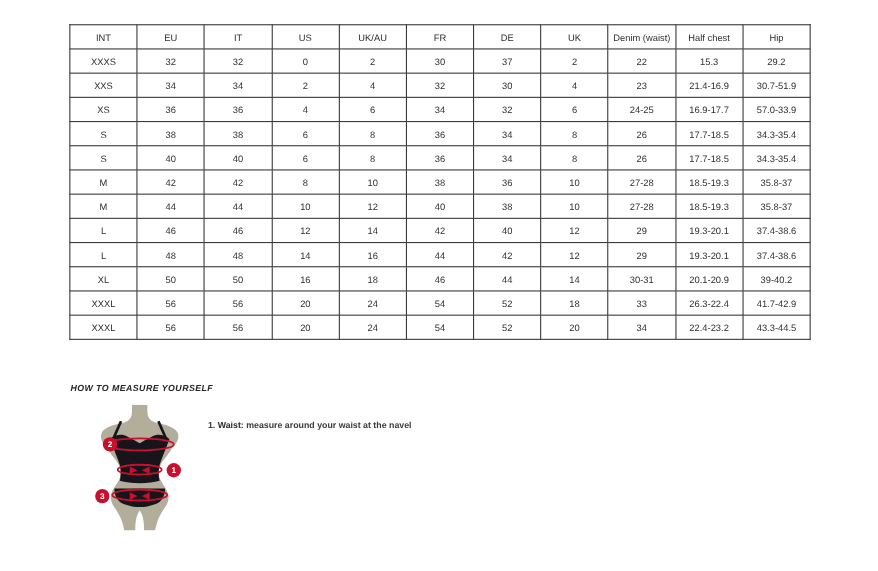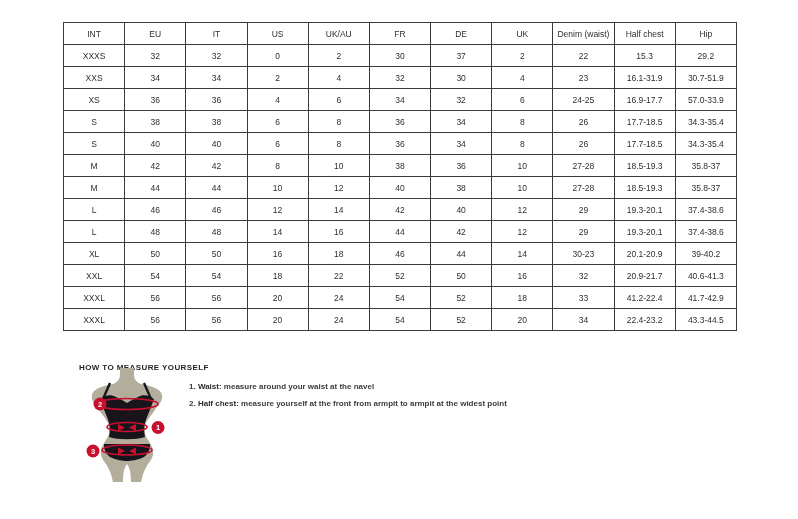--- a/index.html
+++ b/index.html
@@ -33,25 +33,26 @@
     color: #2e2e2e;
     white-space: nowrap;
     overflow: hidden;
   }
 
   
   .guide-title {
     position: absolute;
     left: 64px;
     top: 348px;
-    margin: 15px;
+    margin: 0;
     font-size: 8px;
     font-weight: bold;
     letter-spacing: 0.4px;
     color: #262626;
+    font-style: italic;
   }
   .figure {
     position: absolute;
     left: 74px;
     top: 368px;
     width: 100px;
     height: 115px;
   }
   .steps {
     position: absolute;
@@ -112,21 +113,21 @@
         <tr>
           <td>XXS</td>
           <td>34</td>
           <td>34</td>
           <td>2</td>
           <td>4</td>
           <td>32</td>
           <td>30</td>
           <td>4</td>
           <td>23</td>
-          <td>16.1-31.9</td>
+          <td>21.4-16.9</td>
           <td>30.7-51.9</td>
         </tr>
         <tr>
           <td>XS</td>
           <td>36</td>
           <td>36</td>
           <td>4</td>
           <td>6</td>
           <td>34</td>
           <td>32</td>
@@ -215,48 +216,35 @@
         </tr>
         <tr>
           <td>XL</td>
           <td>50</td>
           <td>50</td>
           <td>16</td>
           <td>18</td>
           <td>46</td>
           <td>44</td>
           <td>14</td>
-          <td>30-23</td>
+          <td>30-31</td>
           <td>20.1-20.9</td>
           <td>39-40.2</td>
-        </tr>
-        <tr>
-          <td>XXL</td>
-          <td>54</td>
-          <td>54</td>
-          <td>18</td>
-          <td>22</td>
-          <td>52</td>
-          <td>50</td>
-          <td>16</td>
-          <td>32</td>
-          <td>20.9-21.7</td>
-          <td>40.6-41.3</td>
         </tr>
         <tr>
           <td>XXXL</td>
           <td>56</td>
           <td>56</td>
           <td>20</td>
           <td>24</td>
           <td>54</td>
           <td>52</td>
           <td>18</td>
           <td>33</td>
-          <td>41.2-22.4</td>
+          <td>26.3-22.4</td>
           <td>41.7-42.9</td>
         </tr>
         <tr>
           <td>XXXL</td>
           <td>56</td>
           <td>56</td>
           <td>20</td>
           <td>24</td>
           <td>54</td>
           <td>52</td>
@@ -336,16 +324,15 @@
       </g>
       <g>
         <circle cx="19" cy="83" r="6.5" fill="#c8102e"></circle>
         <text class="marker-num" x="19" y="85.8" text-anchor="middle">3</text>
       </g>
     </svg>
   </div>
 
   <ol class="steps" id="steps">
       <li><span>1. </span><b>Waist</b><span>: measure around your waist at the navel</span></li>
-      <li><span>2. </span><b>Half chest</b><span>: measure yourself at the front from armpit to armpit at the widest point</span></li>
     </ol>
 
 </div>
 
 </body></html>

